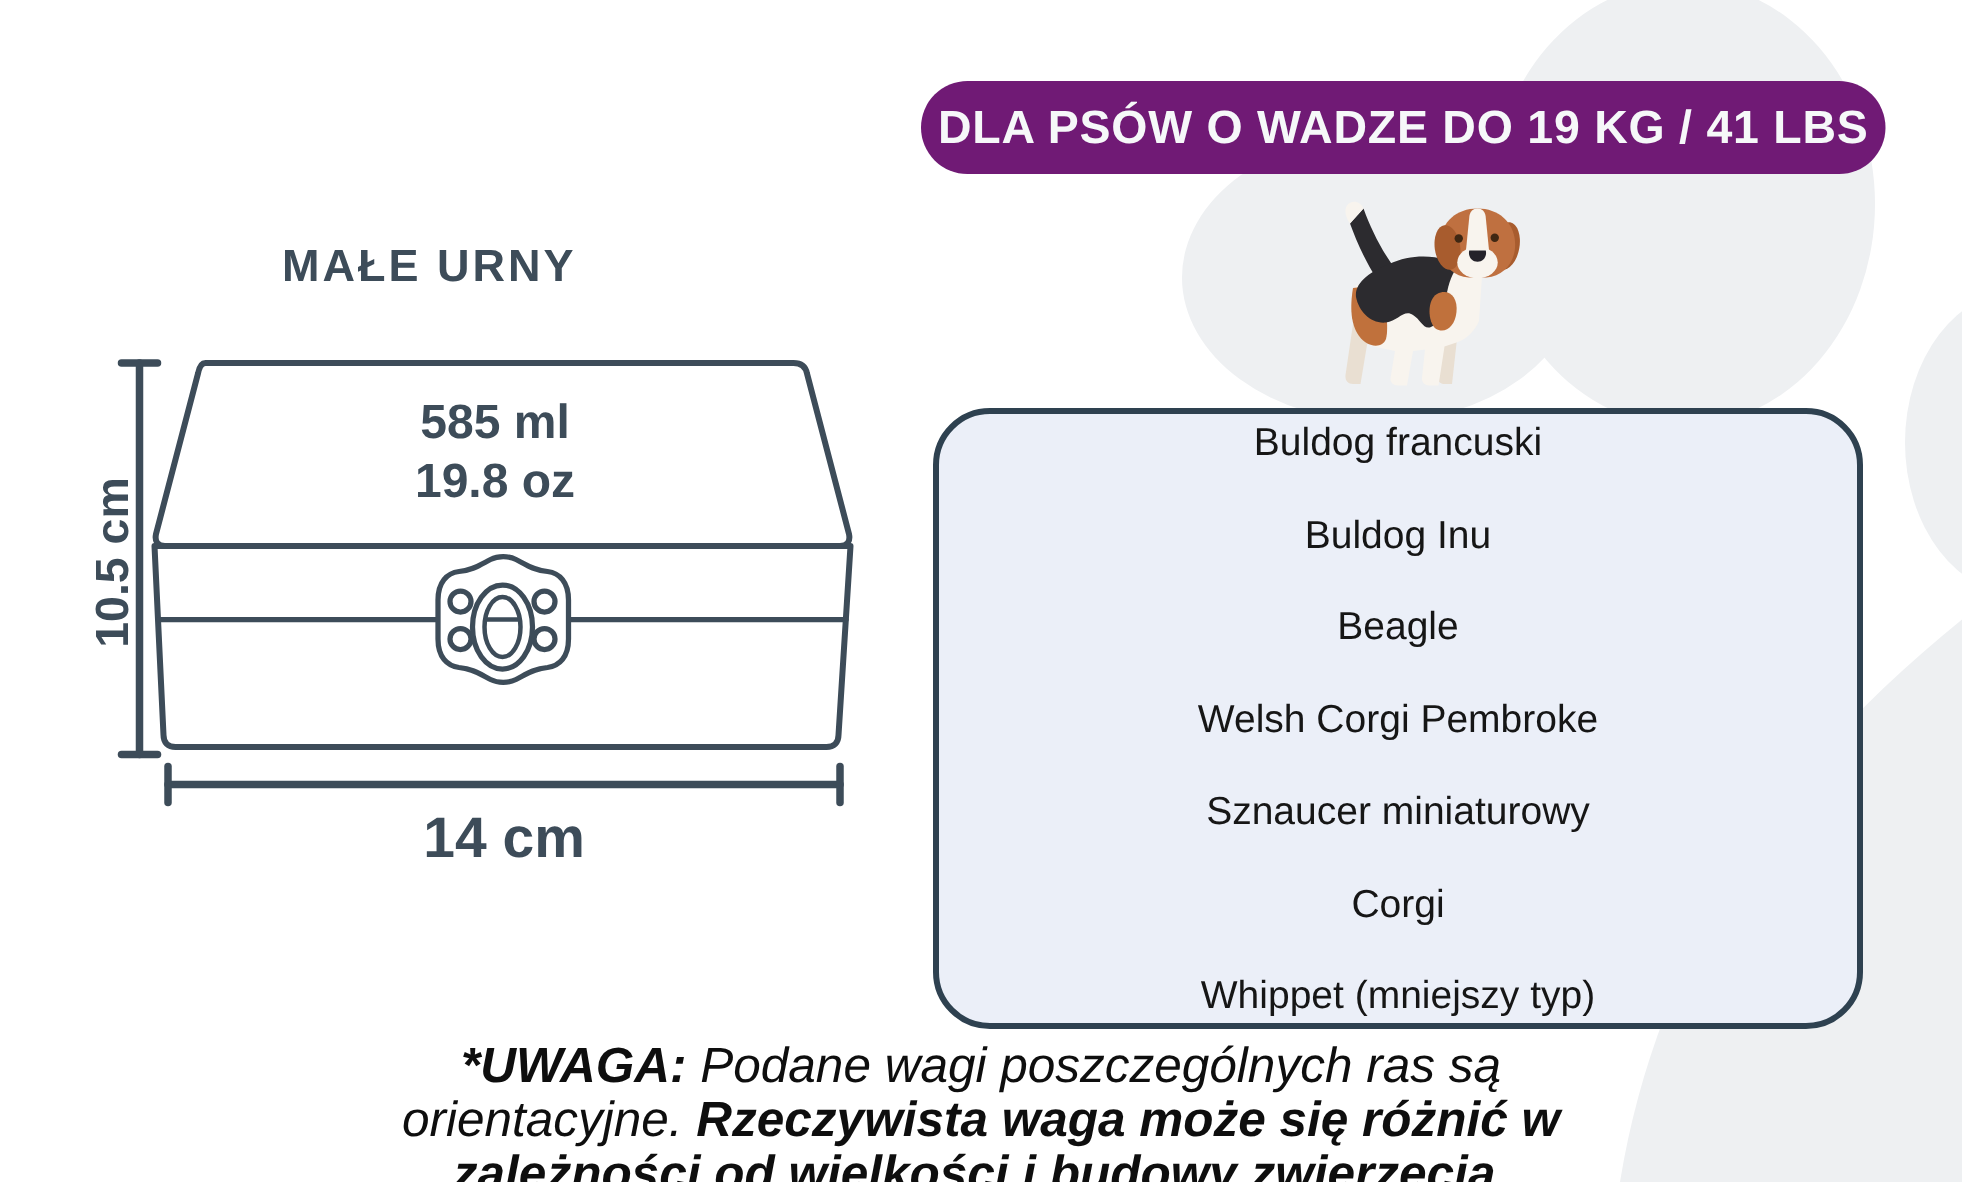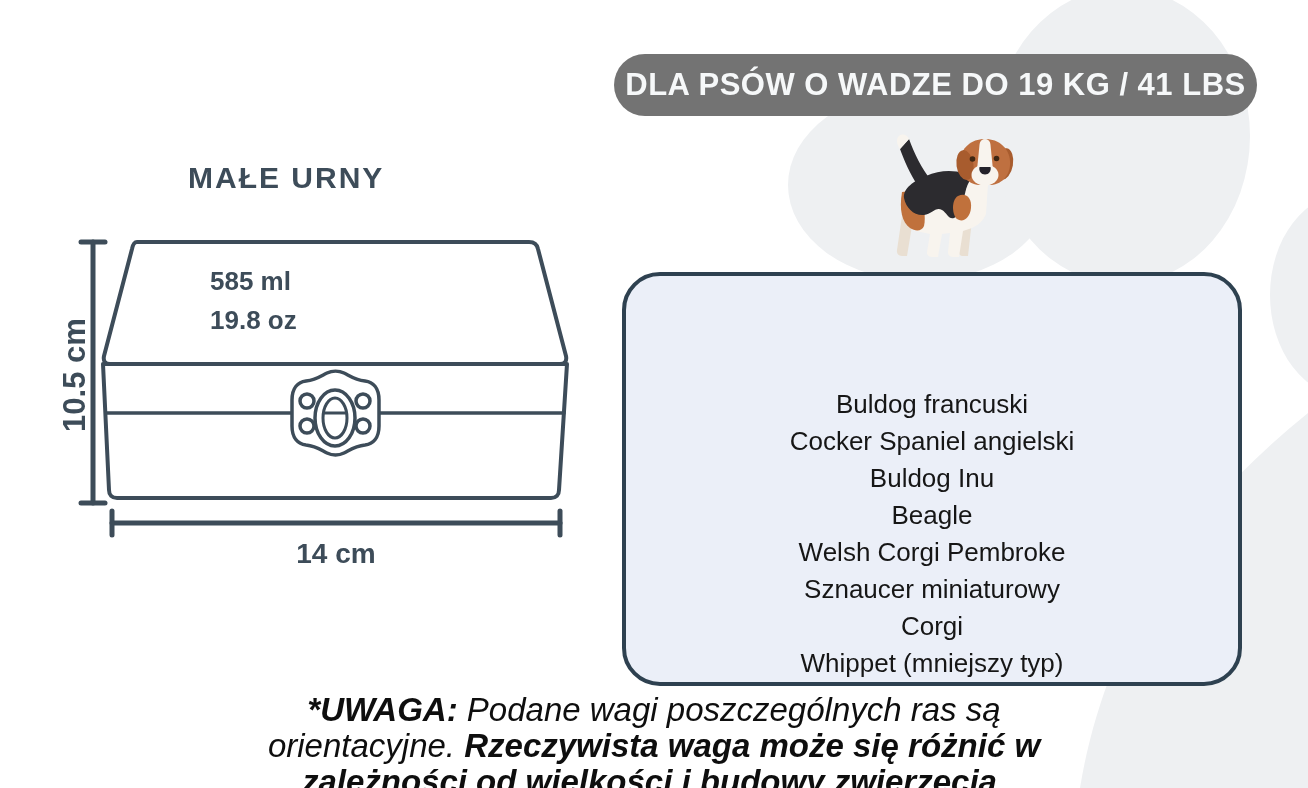--- a/index.html
+++ b/index.html
@@ -7,34 +7,34 @@
     position:relative;width:1308px;height:788px;overflow:hidden;background:#ffffff;
     font-family:"Liberation Sans","DejaVu Sans",sans-serif;
   }
   .layer{position:absolute;}
   
   .watermark{left:0;top:0;width:1308px;height:788px;z-index:0;}
   
   .urn-title{left:188px;top:161px;width:300px;z-index:2;
     font-weight:700;font-size:30px;letter-spacing:2px;color:#3d4c59;}
   .urn-svg{left:40px;top:230px;width:560px;height:350px;z-index:1;}
-  .volume-block{left:210px;top:262px;width:240px;text-align:left;z-index:2;
-    font-weight:700;font-size:26px;line-height:39px;color:#3d4c59;}
+  .volume-block{left:210px;top:262px;width:240px;text-align:center;z-index:2;
+    font-weight:700;font-size:32px;line-height:39px;color:#3d4c59;}
   .height-label{left:15px;top:359px;width:120px;height:32px;line-height:32px;text-align:center;z-index:2;
     font-weight:700;font-size:31px;color:#3d4c59;transform:rotate(-90deg);}
   .width-label{left:256px;top:538px;width:160px;text-align:center;z-index:2;
-    font-weight:700;font-size:28px;color:#3d4c59;}
+    font-weight:700;font-size:38px;color:#3d4c59;}
   
-  .weight-banner{left:614px;top:54px;width:643px;height:62px;border-radius:31px;background:#737373;z-index:2;
+  .weight-banner{left:614px;top:54px;width:643px;height:62px;border-radius:31px;background:#701a75;z-index:2;
     display:flex;align-items:center;justify-content:center;}
   .weight-banner span{color:#f6f8f9;font-weight:700;font-size:31px;letter-spacing:.5px;white-space:nowrap;}
   .dog-svg{left:846px;top:128px;width:172px;height:136px;z-index:2;}
   .breed-panel{left:622px;top:272px;width:620px;height:414px;box-sizing:border-box;z-index:2;
     background:#ebeff8;border:4px solid #2e4150;border-radius:38px;
-    display:flex;flex-direction:column;align-items:center;justify-content:flex-end;}
+    display:flex;flex-direction:column;align-items:center;justify-content:space-between;}
   .breed-line{font-size:26px;line-height:37px;color:#161616;text-align:center;white-space:nowrap;}
   
   .note{left:234px;top:692px;width:840px;text-align:center;z-index:2;
     font-style:italic;font-size:33px;line-height:36px;color:#0e0e0e;}
   .note .b{font-weight:700;}
 </style>
 </head>
 <body>
 
 <div class="page">
@@ -121,21 +121,20 @@
       <path fill="#f8f4ee" d="M139,11 C136,11 134,13 133.6,16 L131,42 L147,42 L144.4,16 C144,13 142,11 139,11 Z"></path>
       <ellipse fill="#f8f4ee" cx="139" cy="47" rx="13.5" ry="10.5"></ellipse>
       <circle fill="#3f2713" cx="126.5" cy="31" r="2.8"></circle>
       <circle fill="#3f2713" cx="150.5" cy="30.5" r="2.8"></circle>
       <path fill="#24222a" d="M133.5,39 L144.5,39 C145.5,43 142.8,46.5 139,46.5 C135.2,46.5 132.5,43 133.5,39 Z"></path>
     </g>
   </svg>
 
   <div class="layer breed-panel">
       <div class="breed-line">Buldog francuski</div>
-      <div class="breed-line">Cocker Spaniel angielski</div>
       <div class="breed-line">Buldog Inu</div>
       <div class="breed-line">Beagle</div>
       <div class="breed-line">Welsh Corgi Pembroke</div>
       <div class="breed-line">Sznaucer miniaturowy</div>
       <div class="breed-line">Corgi</div>
       <div class="breed-line">Whippet (mniejszy typ)</div>
     </div>
 
   <div class="layer note">
     <span class="b">*UWAGA:</span>

